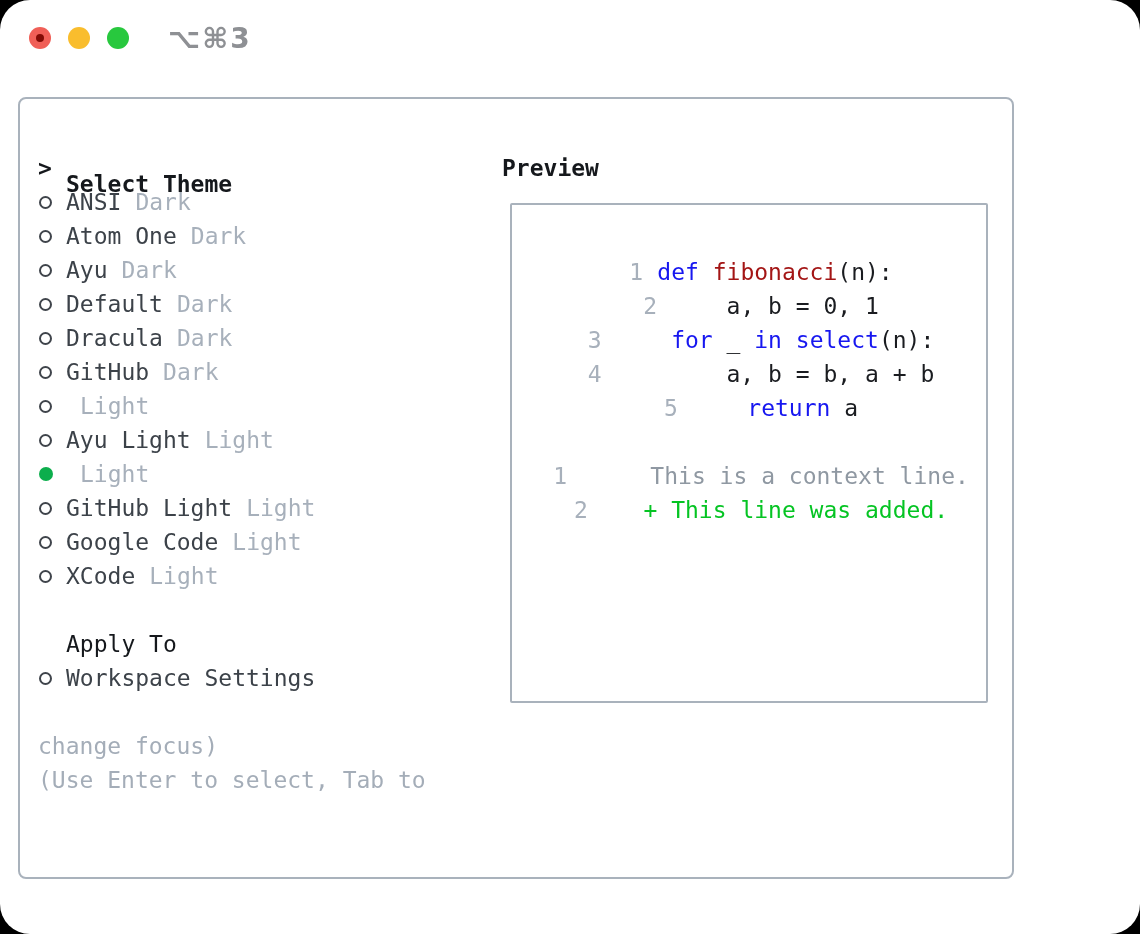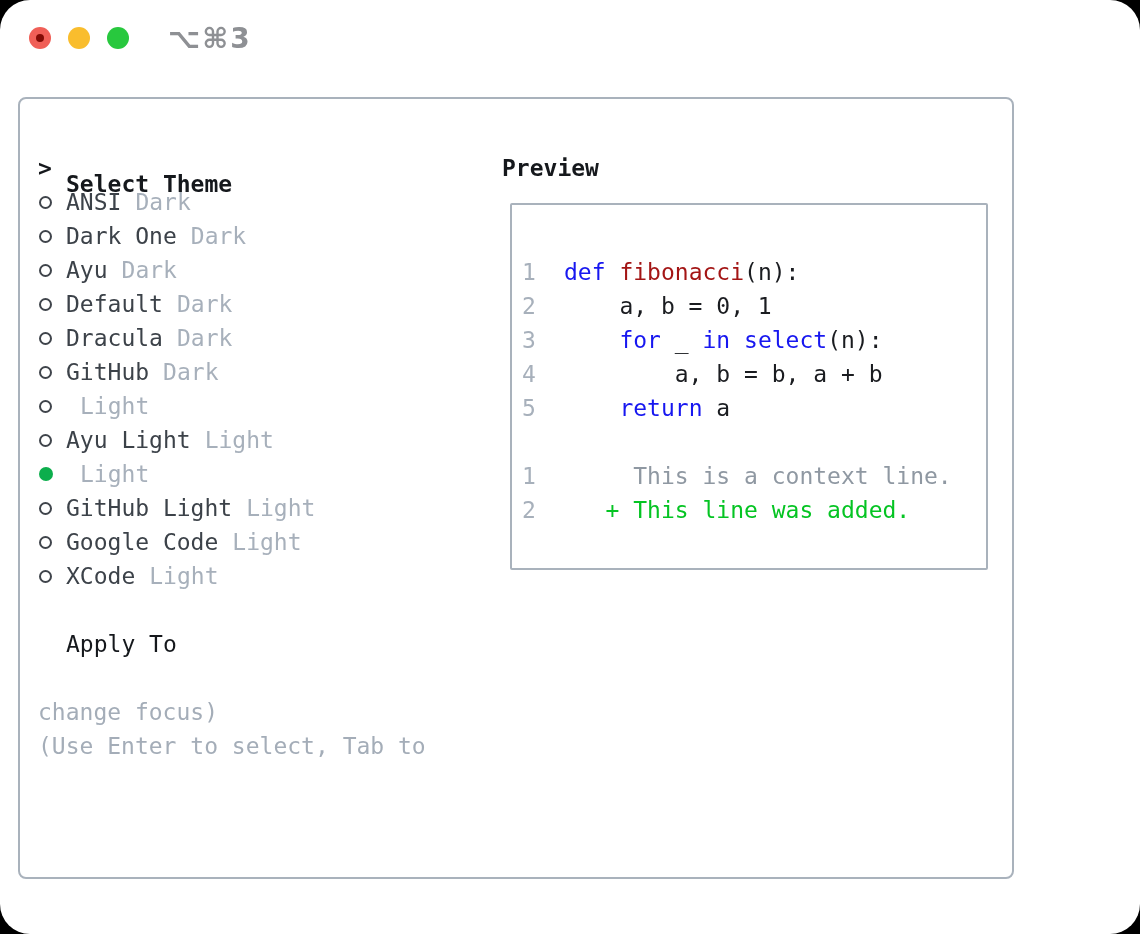--- a/index.html
+++ b/index.html
@@ -35,23 +35,23 @@
   .name{color:var(--item-text,#3c4249);}
   .variant{color:var(--muted,#a7b0bb);margin-left:14px;}
   .row.selected .name{color:var(--selected-green,#0cae4c);}
   .spacer{height:34px;}
   .subhdr{color:var(--header-text,#15181c);}
   .hint{color:var(--hint,#a4adb8);height:34px;line-height:34px;white-space:pre;}
 
   
   .preview-label{position:absolute;left:482px;top:52px;height:34px;line-height:34px;
                  font-size:23px;font-weight:700;color:var(--header-text,#15181c);}
-  .preview-box{position:absolute;left:490px;top:104px;width:478px;height:367px;box-sizing:border-box;
+  .preview-box{position:absolute;left:490px;top:104px;width:478px;height:500px;box-sizing:border-box;
                border:2px solid var(--border,#a9b2bc);border-radius:2px;
-               padding:50px 0 0 10px;overflow:hidden;}
+               padding:50px 0 0 10px;overflow:hidden;text-align:center;}
   .pline{height:34px;line-height:34px;font-size:23px;white-space:pre;}
   .lnum{display:inline-block;width:42px;color:var(--muted,#a7b0bb);white-space:pre;}
   .ptext{white-space:pre;color:var(--code,#1a1c20);}
   .tok-pl{color:var(--code,#1a1c20);}
   .tok-kw{color:var(--kw,#1717f0);}
   .tok-fn{color:var(--fn,#a31515);}
   .diff-context{color:var(--context,#8f98a2);}
   .diff-deleted{color:var(--deleted,#d1352b);}
   .diff-added{color:var(--added,#05c423);}
 </style>
@@ -74,21 +74,21 @@
 
       <div class="list">
         <div class="row">
           <span class="marker gt">&gt;</span><span class="hdr">Select Theme</span>
         </div>
 
         <div class="row">
           <span class="marker"><span class="radio"></span></span><span class="name">ANSI</span><span class="variant">Dark</span>
         </div>
         <div class="row">
-          <span class="marker"><span class="radio"></span></span><span class="name">Dark One</span><span class="variant">Dark</span>
+          <span class="marker"><span class="radio"></span></span><span class="name">Atom One</span><span class="variant">Dark</span>
         </div>
         <div class="row">
           <span class="marker"><span class="radio"></span></span><span class="name">Ayu</span><span class="variant">Dark</span>
         </div>
         <div class="row">
           <span class="marker"><span class="radio"></span></span><span class="name">Default</span><span class="variant">Dark</span>
         </div>
         <div class="row">
           <span class="marker"><span class="radio"></span></span><span class="name">Dracula</span><span class="variant">Dark</span>
         </div>
@@ -112,20 +112,23 @@
         </div>
         <div class="row">
           <span class="marker"><span class="radio"></span></span><span class="name">XCode</span><span class="variant">Light</span>
         </div>
 
         <div class="spacer"></div>
 
         <div class="row">
           <span class="marker"></span><span class="subhdr">Apply To</span>
         </div>
+        <div class="row">
+          <span class="marker"><span class="radio"></span></span><span class="name">Workspace Settings</span>
+        </div>
 
         <div class="spacer"></div>
 
         <div class="hint">change focus)</div>
         <div class="hint">(Use Enter to select, Tab to</div>
       </div>
 
       <div class="preview-label">Preview</div>
       <div class="preview-box">
         <div class="pline"><span class="lnum">1</span><span class="ptext"><span class="tok-kw">def</span><span class="tok-pl"> </span><span class="tok-fn">fibonacci</span><span class="tok-pl">(n):</span></span></div>

